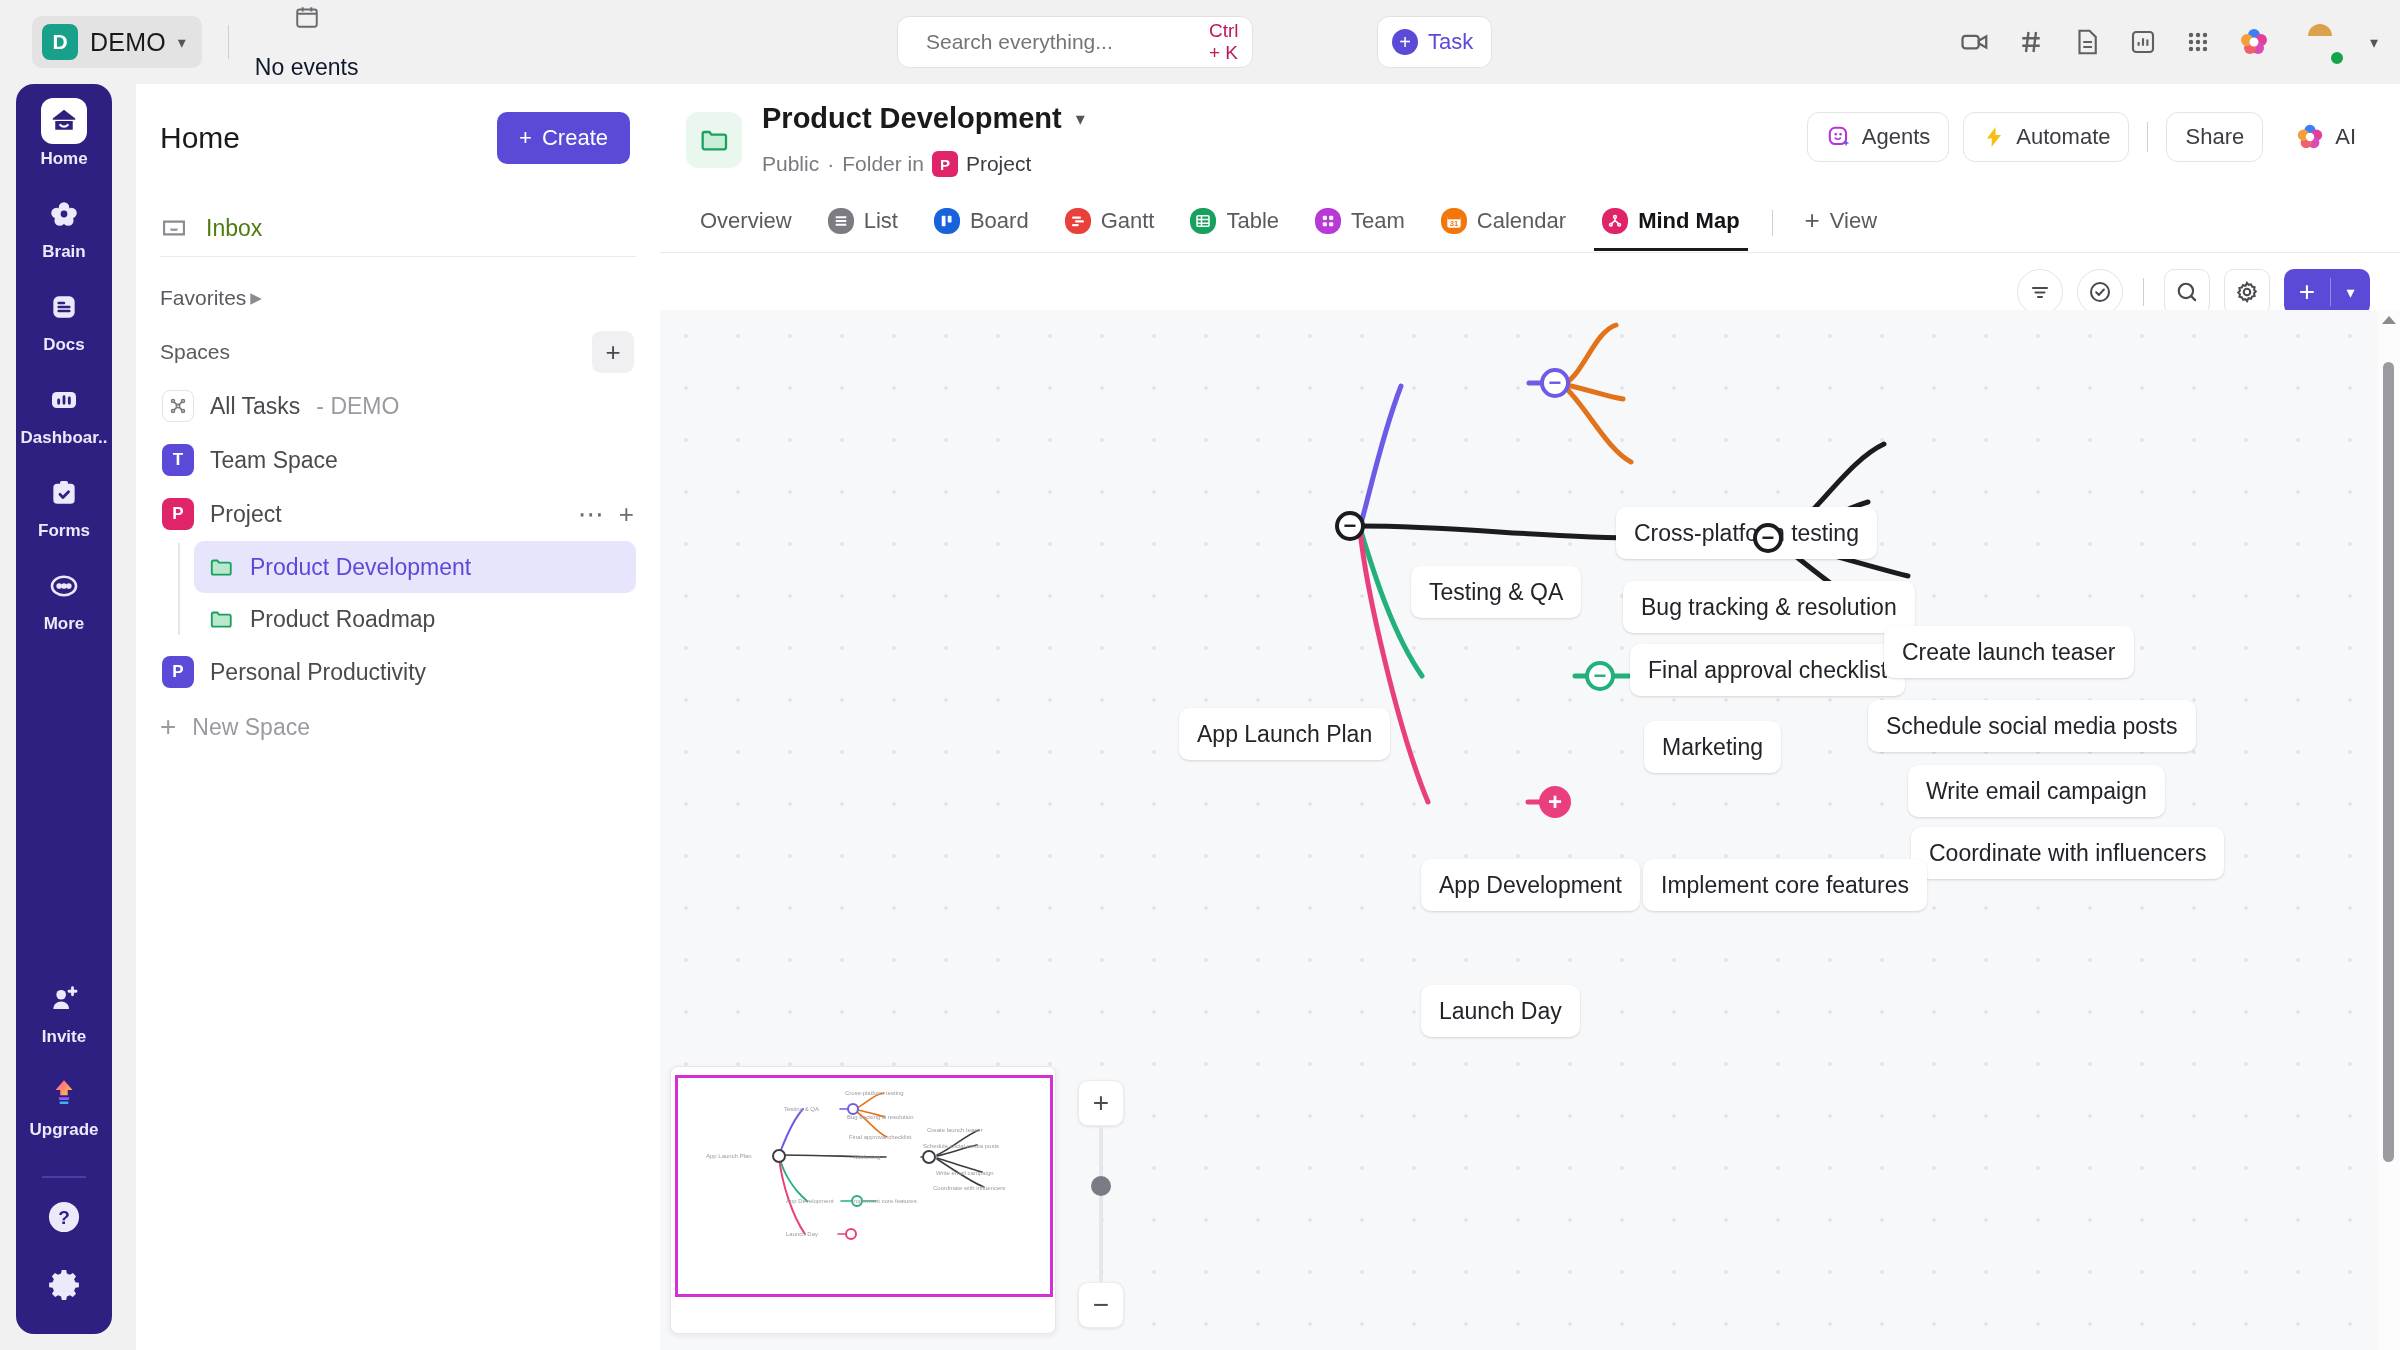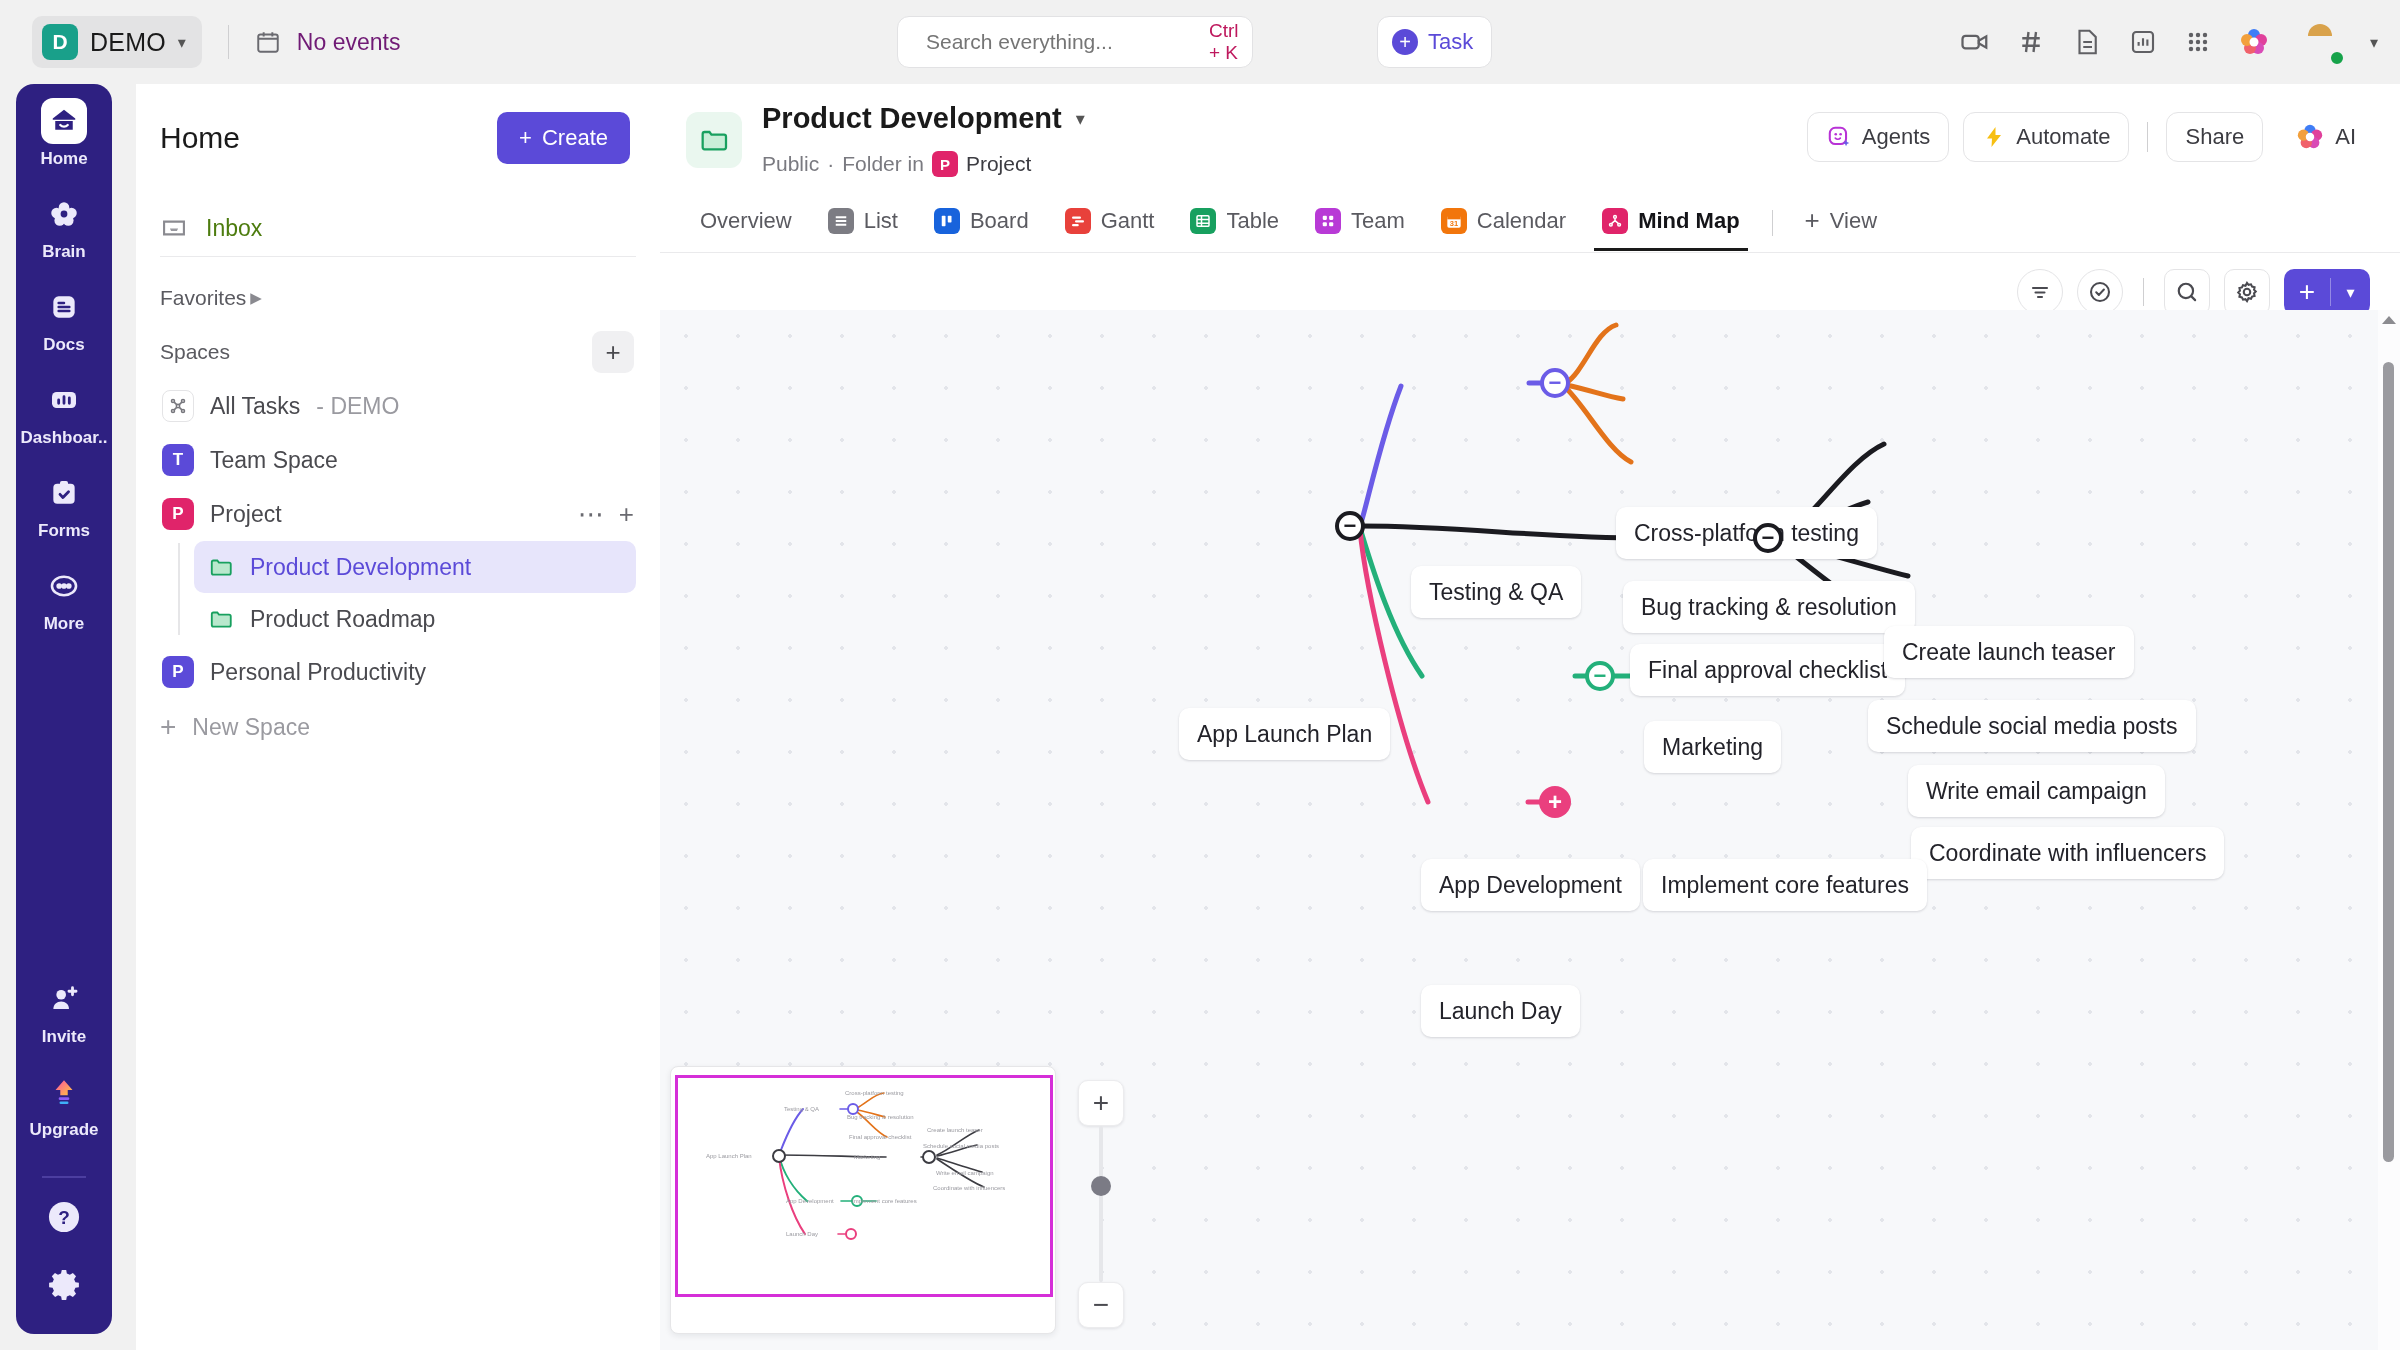--- a/index.html
+++ b/index.html
@@ -23,21 +23,21 @@
     height: 52px; margin-left: 32px; padding: 0 16px 0 10px;
   }
   .ws-badge {
     width: 36px; height: 36px; border-radius: 8px; background: #19a08a;
     color: #fff; font-size: 21px; font-weight: 700;
     display: flex; align-items: center; justify-content: center;
   }
   .ws-name { font-size: 25px; color: #1a1a1a; font-weight: 400; letter-spacing: .2px; }
   .chev { font-size: 16px; color: #555; }
   .vsep { width: 1px; height: 34px; background: #cfcfd1; margin: 0 26px; }
-  .events { display: flex; align-items: center; gap: 16px; font-size: 23px; color: #701a75; }
+  .events { display: flex; align-items: center; gap: 24px; font-size: 23px; color: #0f172a; flex-direction: column; }
 
   .searchwrap {
     position: absolute; left: 897px; top: 16px;
     width: 356px; height: 52px;
     background: #fff; border: 1px solid #e2e2e4; border-radius: 12px;
     display: flex; align-items: center; padding: 0 16px; gap: 12px;
   }
   .search-input {
     border: 0; outline: none; font-size: 21px; color: #8a8a8e;
     flex: 1; background: transparent; font-family: inherit;
@@ -169,21 +169,21 @@
     margin-top: 16px; padding-left: 26px; border-bottom: 1px solid #eaeaec;
   }
   .tab {
     display: flex; align-items: center; gap: 10px; padding: 12px 14px 16px;
     font-size: 22px; color: #5a5a60; cursor: pointer; position: relative;
   }
   .tab.active { color: #141418; font-weight: 700; }
   .tab.active::after {
     content: ""; position: absolute; left: 6px; right: 6px; bottom: -1px; height: 3px; background: #1a1a1a;
   }
-  .tab-ic { width: 26px; height: 26px; border-radius: 6px; display:flex; align-items:center; justify-content:center; }
+  .tab-ic { width: 26px; height: 26px; border-radius: 12px; display:flex; align-items:center; justify-content:center; }
 
   .toolbar {
     display: flex; align-items: center; justify-content: flex-end;
     gap: 14px; padding: 16px 30px 10px 0;
   }
   .circbtn {
     width: 46px; height: 46px; border-radius: 50%; border: 1px solid #e4e4e6; background: #fff;
     display: flex; align-items: center; justify-content: center; cursor: pointer;
   }
   .sqbtn2 {

